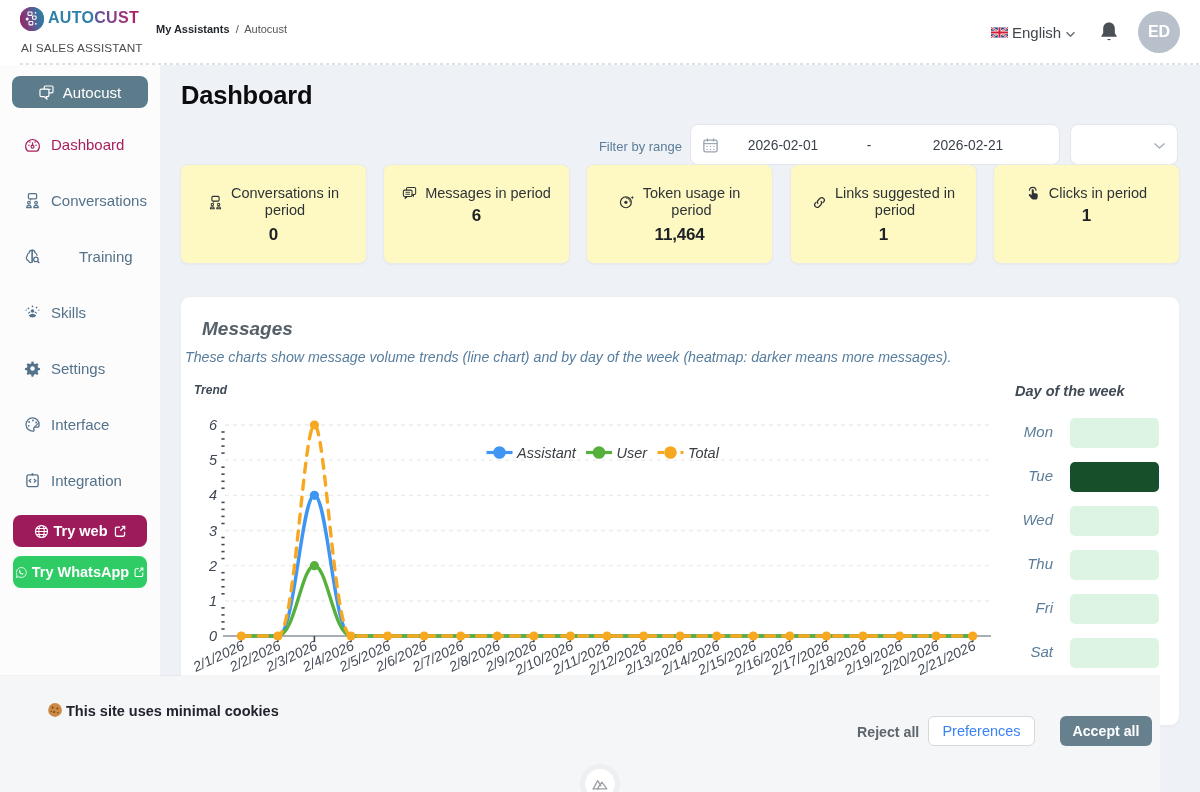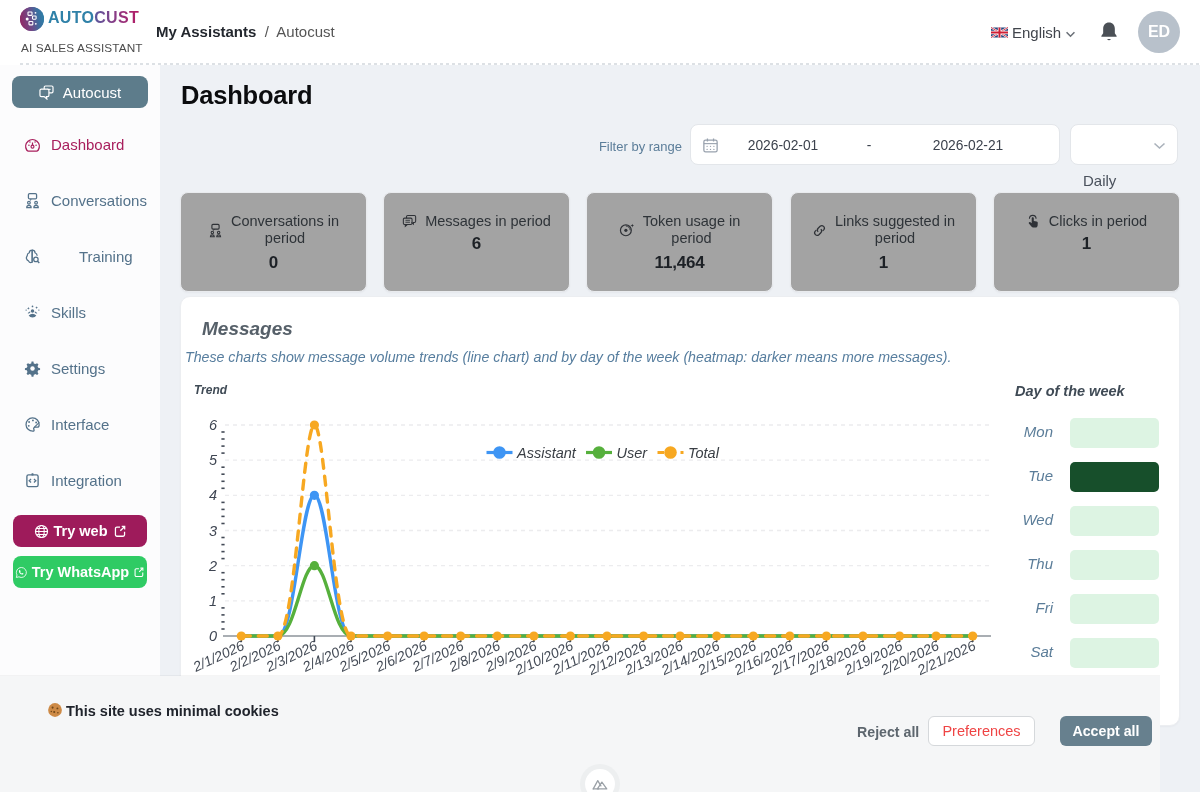--- a/index.html
+++ b/index.html
@@ -7,21 +7,21 @@
 body { font-family:"Liberation Sans", sans-serif; position:relative; background:#fff; }
 
 
 #header { position:absolute; left:0; top:0; width:1200px; height:64px; background:#fff; }
 #hdr-dash { position:absolute; left:20px; top:63px; width:1180px; height:2px; background:repeating-linear-gradient(90deg,#dde1e5 0 3px,transparent 3px 6px); }
 #logo-circle { position:absolute; left:20px; top:7px; width:24px; height:24px; border-radius:50%; background:linear-gradient(100deg,#8c2b68 0%,#6a4488 45%,#2f7da4 100%); }
 #logo-text { position:absolute; left:48px; top:9px; font-size:16px; font-weight:bold; letter-spacing:0.3px; }
 #logo-text .a { color:#2f81a8; }
 #logo-text .c { background:linear-gradient(90deg,#585a9e, #8c3a84, #b51a63); -webkit-background-clip:text; background-clip:text; color:transparent; }
 #logo-sub { position:absolute; left:21px; top:41px; font-size:11.8px; color:#4c4c4c; letter-spacing:0.1px; }
-#crumb { position:absolute; left:156px; top:23px; font-size:15px; color:#555; }
+#crumb { position:absolute; left:156px; top:23px; font-size:11px; color:#555; }
 #crumb b { color:#23272e; font-weight:bold; }
 #lang { position:absolute; left:991px; top:24px; font-size:15px; color:#41454c; }
 #bell { position:absolute; left:1099px; top:21px; }
 #avatar { position:absolute; left:1138px; top:11px; width:42px; height:42px; border-radius:50%; background:#b8c1cb; color:#fff; font-weight:bold; font-size:16px; text-align:center; line-height:42px; }
 
 
 #sidebar { position:absolute; left:0; top:65px; width:160px; height:727px; background:#fcfcfd; }
 #btn-autocust { position:absolute; left:12px; top:11px; width:136px; height:32px; background:#5d7c8b; border-radius:8px; color:#fff; font-size:15px; display:flex; align-items:center; justify-content:center; gap:8px; }
 .mitem { position:absolute; left:24px; width:136px; height:20px; display:flex; align-items:center; gap:10px; font-size:15px; color:#54728a; }
 .mitem.active { color:#a81e5c; }
@@ -34,42 +34,42 @@
 #h1 { position:absolute; left:181px; top:81px; font-size:25.5px; font-weight:bold; color:#0b0c0e; letter-spacing:-0.2px; }
 #filterlab { position:absolute; left:552px; top:139px; width:130px; text-align:right; font-size:13px; color:#5b7d99; }
 #datebox { position:absolute; left:690px; top:124px; width:370px; height:41px; background:#fff; border:1px solid #e3e6ea; border-radius:8px; }
 #datebox .d1 { position:absolute; left:12px; top:13px; width:160px; text-align:center; font-size:13.8px; color:#3c424d; }
 #datebox .sep { position:absolute; left:168px; top:13px; width:20px; text-align:center; font-size:13.8px; color:#3c424d; }
 #datebox .d2 { position:absolute; left:197px; top:13px; width:160px; text-align:center; font-size:13.8px; color:#3c424d; }
 #daily { position:absolute; left:1070px; top:124px; width:108px; height:41px; background:#fff; border:1px solid #e3e6ea; border-radius:8px; font-size:15px; color:#4a515c; }
 #daily span { position:absolute; left:12px; top:11px;margin-top:36px; }
 
 
-.card { position:absolute; top:192px; width:187px; height:100px; background:#a3a3a3; border:1px solid #e9ebee; border-radius:8px; box-shadow:0 1px 2px rgba(20,30,50,0.04); }
+.card { position:absolute; top:164px; width:187px; height:100px; background:#fef9c3; border:1px solid #e9ebee; border-radius:8px; box-shadow:0 1px 2px rgba(20,30,50,0.04); }
 .card .row { position:absolute; left:12px; right:12px; top:20px; display:flex; align-items:center; justify-content:center; gap:8px; }
 .card .ttl { font-size:14.5px; color:#2e3338; text-align:center; line-height:17px; }
 .card .num { position:absolute; left:0; width:100%; text-align:center; font-size:17px; letter-spacing:-0.2px; font-weight:bold; color:#1d2126; }
 
 
 #panel { position:absolute; left:180px; top:296px; width:1000px; height:430px; background:#fff; border:1px solid #eceef1; border-radius:10px; box-shadow:0 1px 2px rgba(20,30,50,0.04);font-style:italic; }
 #msg-h { position:absolute; left:21px; top:21px; font-size:19px; font-weight:bold; color:#566069; }
 #msg-d { position:absolute; left:4px; top:52px; font-size:14.2px; color:#567d9e; }
 #trend-h { position:absolute; left:13px; top:86px; font-size:12px; font-weight:bold; color:#3f4a55; }
 #dow-h { position:absolute; left:834px; top:86px; font-size:14.5px; font-weight:bold; color:#3f4a55; }
 .dlab { position:absolute; left:792px; width:80px; text-align:right; font-size:15px; color:#5b7d99; }
 .hbox { position:absolute; left:889px; width:89px; height:30px; border-radius:5px; background:#ddf4e3; }
 .hbox.dark { background:#174f2b; }
 
 
 #cookie { position:absolute; left:0; top:676px; width:1160px; height:116px; background:#f5f6f7; box-shadow:0 -1px 0 rgba(0,0,0,0.04); }
 #ck-title { position:absolute; left:66px; top:27px; font-size:14.5px; font-weight:bold; color:#20242c; }
 #ck-body { position:absolute; left:47px; top:58px; width:920px; font-size:12.2px; color:#33373f; line-height:16px; }
 #ck-body a { color:#c13b76; text-decoration:underline; }
 #ck-reject { position:absolute; left:857px; top:48px; font-size:14.2px; font-weight:bold; color:#5d666e; }
-#ck-pref { position:absolute; left:928px; top:40px; width:107px; height:30px; background:#fff; border:1px solid #d5d8db; border-radius:6px; font-size:14.5px; color:#ef4444; text-align:center; line-height:28px; }
+#ck-pref { position:absolute; left:928px; top:40px; width:107px; height:30px; background:#fff; border:1px solid #d5d8db; border-radius:6px; font-size:14.5px; color:#3b82f6; text-align:center; line-height:28px; }
 #ck-accept { position:absolute; left:1060px; top:40px; width:92px; height:30px; background:#67808e; border-radius:6px; font-size:14.2px; font-weight:bold; color:#fff; text-align:center; line-height:30px; }
 #badge { position:absolute; left:585px; top:93px; width:30px; height:30px; background:#fff; border-radius:50%; box-shadow:0 0 0 5px rgba(120,130,140,0.06); }
 </style>
 </head>
 <body>
 <div id="main"></div>
 
 <div id="header">
   <div id="logo-circle"><svg width="24" height="24" viewBox="0 0 24 24">
         <defs>

